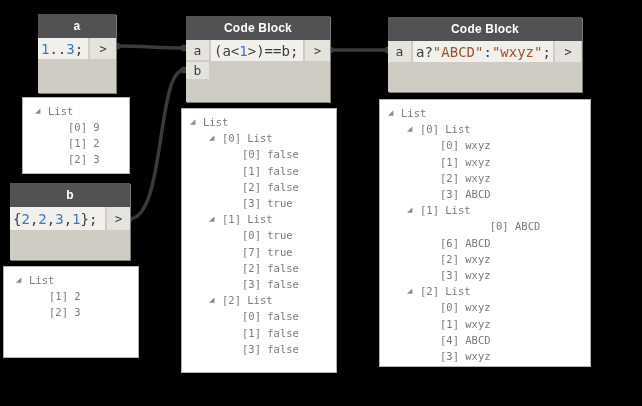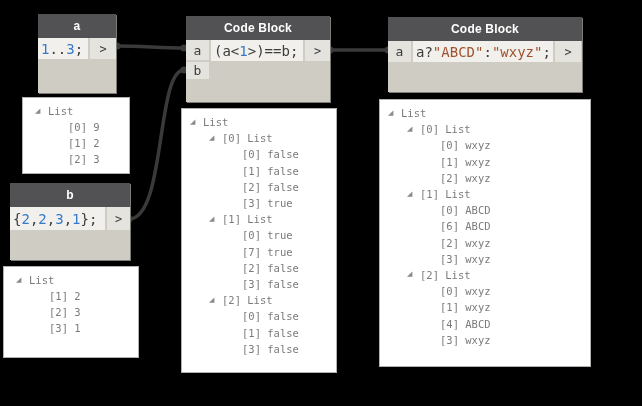--- a/index.html
+++ b/index.html
@@ -85,21 +85,20 @@
       <div class="prow" style="padding-left: 12px;"><span class="tri">◢</span><span>List</span></div>
       <div class="prow" style="padding-left: 45px;"><span>[0] 9</span></div>
       <div class="prow" style="padding-left: 45px;"><span>[1] 2</span></div>
       <div class="prow" style="padding-left: 45px;"><span>[2] 3</span></div>
     </div>
 
   <div class="preview" style="left:3px;top:266px;width:136px;height:92px;">
       <div class="prow" style="padding-left: 12px;"><span class="tri">◢</span><span>List</span></div>
       <div class="prow" style="padding-left: 45px;"><span>[1] 2</span></div>
       <div class="prow" style="padding-left: 45px;"><span>[2] 3</span></div>
-      <div class="prow" style="padding-left: 45px;"><span>[3] 1</span></div>
     </div>
 
   <div class="preview pv-tall" style="left:181px;top:108px;width:156px;height:265px;">
       <div class="prow" style="padding-left: 8px;"><span class="tri">◢</span><span>List</span></div>
       <div class="prow" style="padding-left: 27px;"><span class="tri">◢</span><span>[0] List</span></div>
       <div class="prow" style="padding-left: 60px;"><span>[0] false</span></div>
       <div class="prow" style="padding-left: 60px;"><span>[1] false</span></div>
       <div class="prow" style="padding-left: 60px;"><span>[2] false</span></div>
       <div class="prow" style="padding-left: 60px;"><span>[3] true</span></div>
       <div class="prow" style="padding-left: 27px;"><span class="tri">◢</span><span>[1] List</span></div>
@@ -112,22 +111,23 @@
       <div class="prow" style="padding-left: 60px;"><span>[1] false</span></div>
       <div class="prow" style="padding-left: 60px;"><span>[3] false</span></div>
     </div>
 
   <div class="preview pv-tall" style="left:379px;top:99px;width:212px;height:268px;">
       <div class="prow" style="padding-left: 8px;"><span class="tri">◢</span><span>List</span></div>
       <div class="prow" style="padding-left: 27px;"><span class="tri">◢</span><span>[0] List</span></div>
       <div class="prow" style="padding-left: 60px;"><span>[0] wxyz</span></div>
       <div class="prow" style="padding-left: 60px;"><span>[1] wxyz</span></div>
       <div class="prow" style="padding-left: 60px;"><span>[2] wxyz</span></div>
+      <div class="prow" style="padding-left: 60px;"><span>[3] ABCD</span></div>
       <div class="prow" style="padding-left: 27px;"><span class="tri">◢</span><span>[1] List</span></div>
-      <div class="prow" style="padding-left: 60px;"><span>[0] ABCD</span></div>
+      <div class="prow" style="padding-left: 60px; justify-content: center;"><span>[0] ABCD</span></div>
       <div class="prow" style="padding-left: 60px;"><span>[6] ABCD</span></div>
       <div class="prow" style="padding-left: 60px;"><span>[2] wxyz</span></div>
       <div class="prow" style="padding-left: 60px;"><span>[3] wxyz</span></div>
       <div class="prow" style="padding-left: 27px;"><span class="tri">◢</span><span>[2] List</span></div>
       <div class="prow" style="padding-left: 60px;"><span>[0] wxyz</span></div>
       <div class="prow" style="padding-left: 60px;"><span>[1] wxyz</span></div>
       <div class="prow" style="padding-left: 60px;"><span>[4] ABCD</span></div>
       <div class="prow" style="padding-left: 60px;"><span>[3] wxyz</span></div>
     </div>
 

